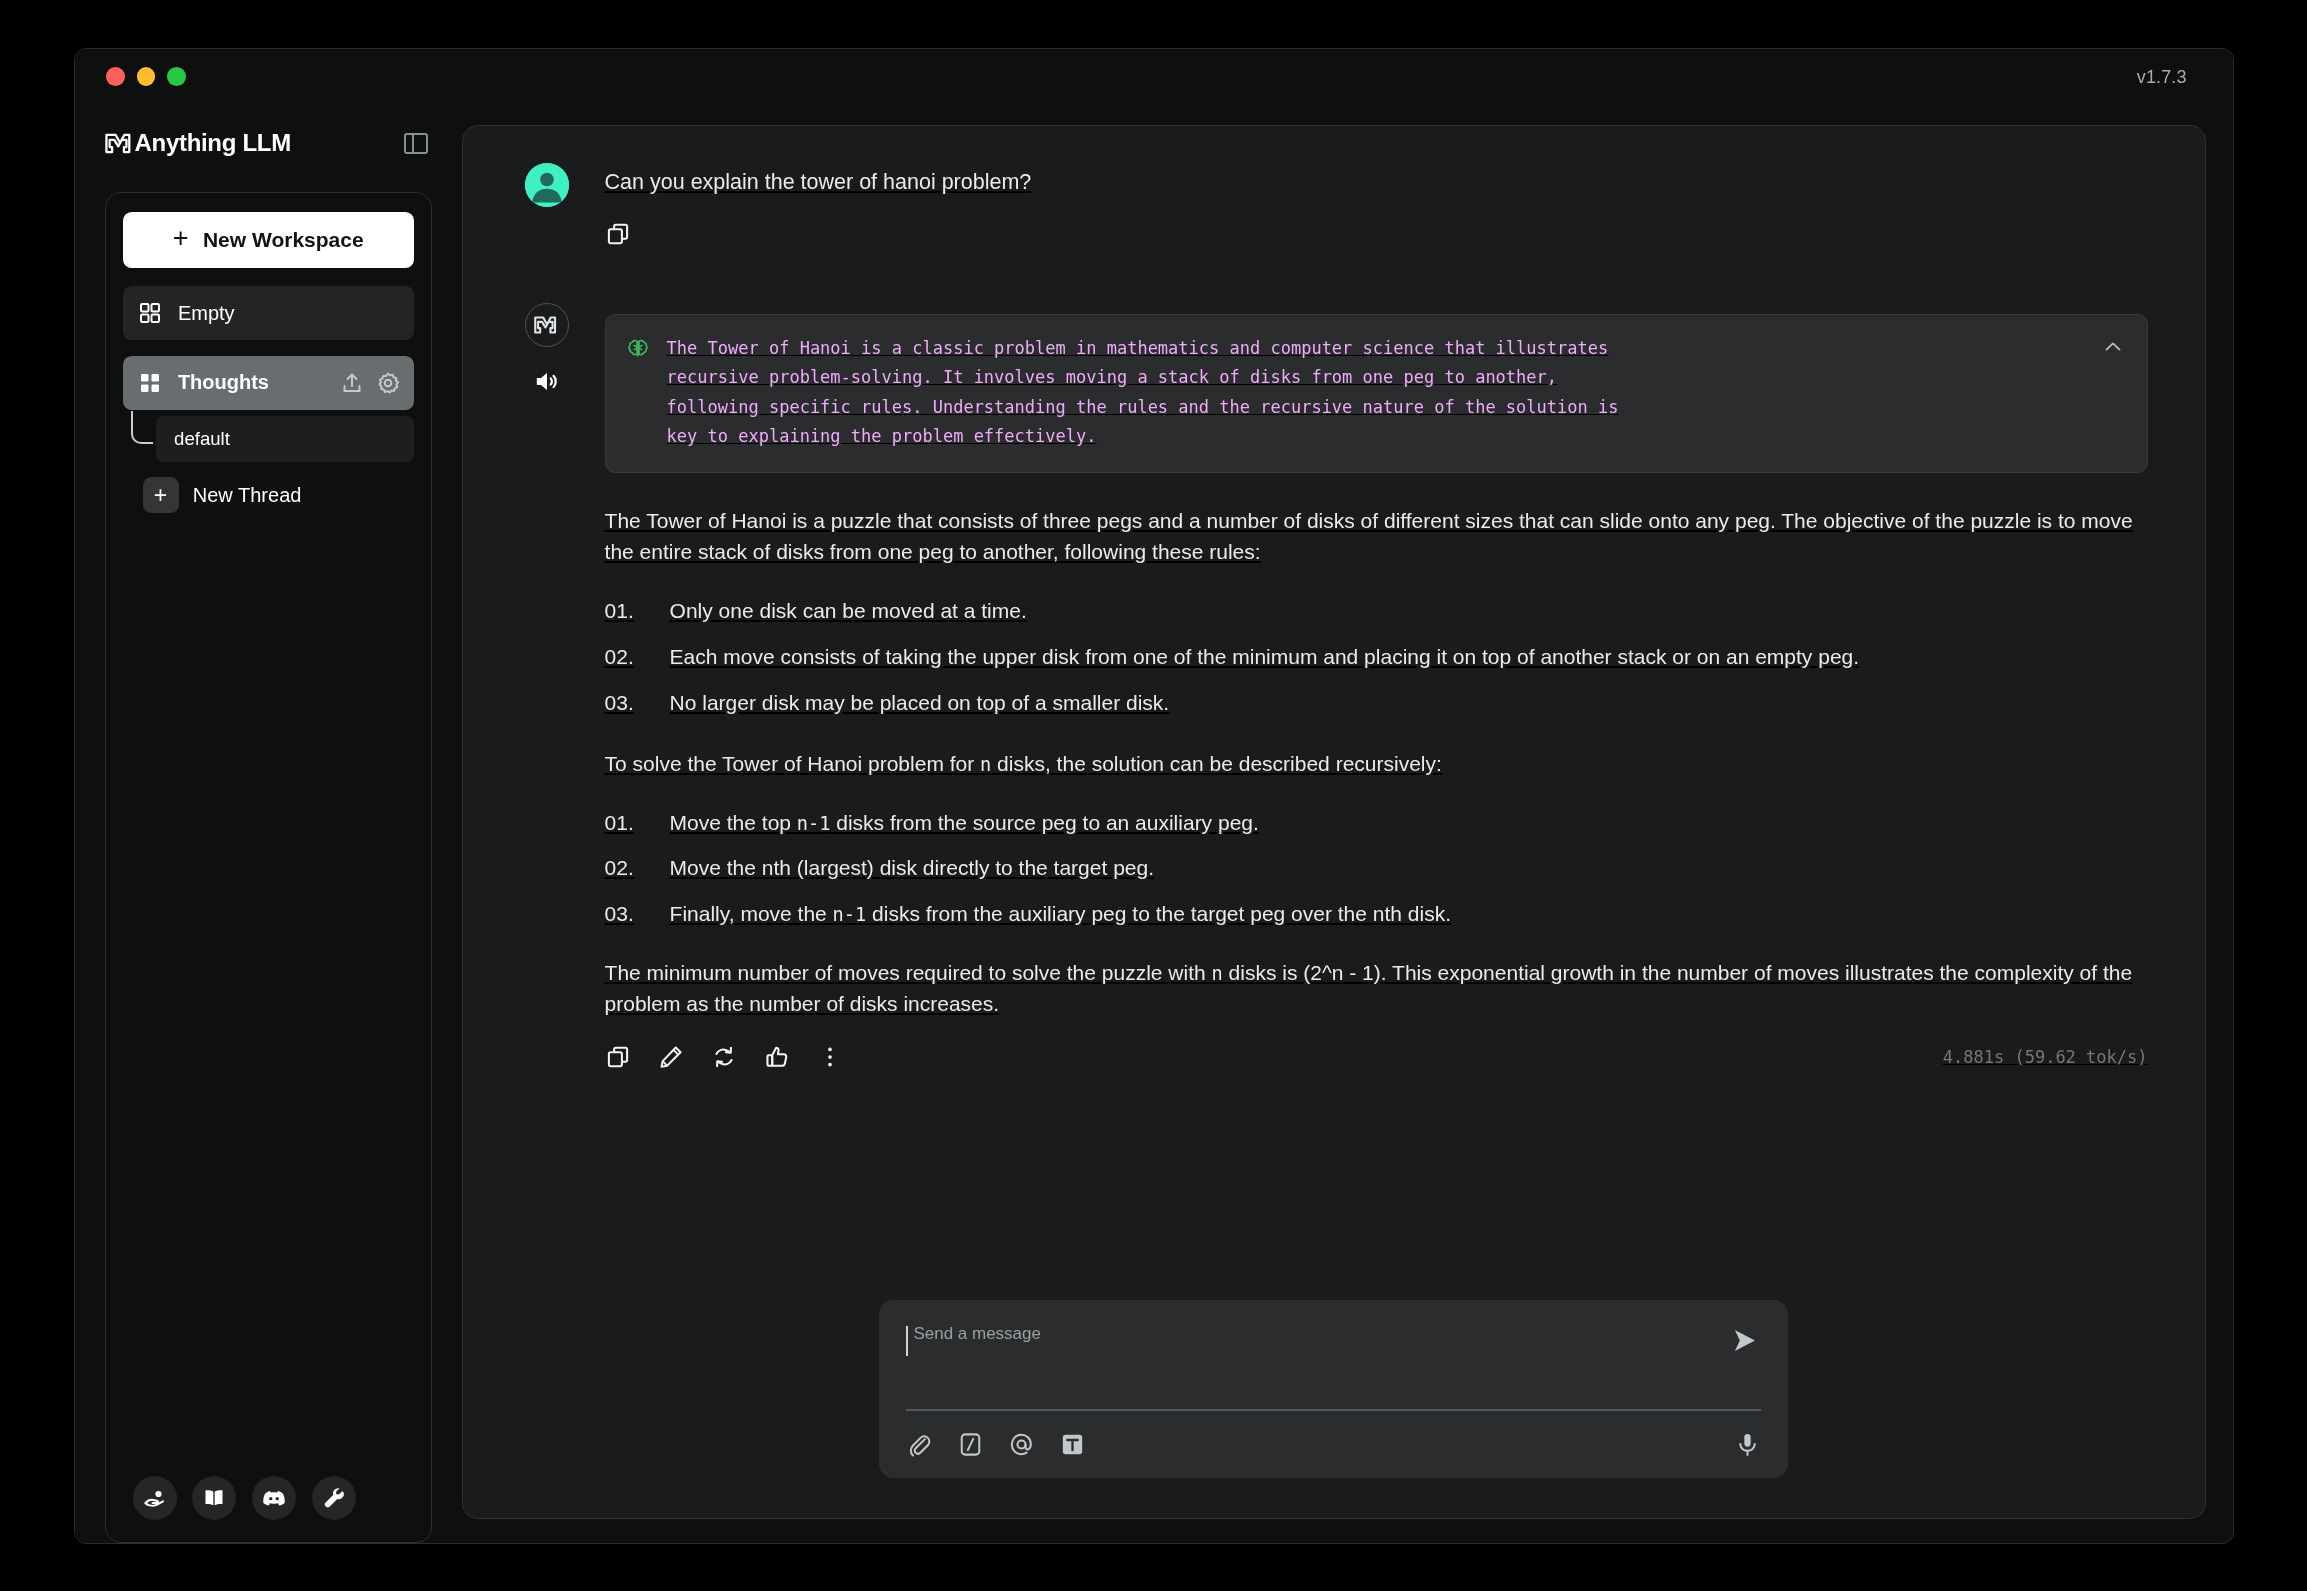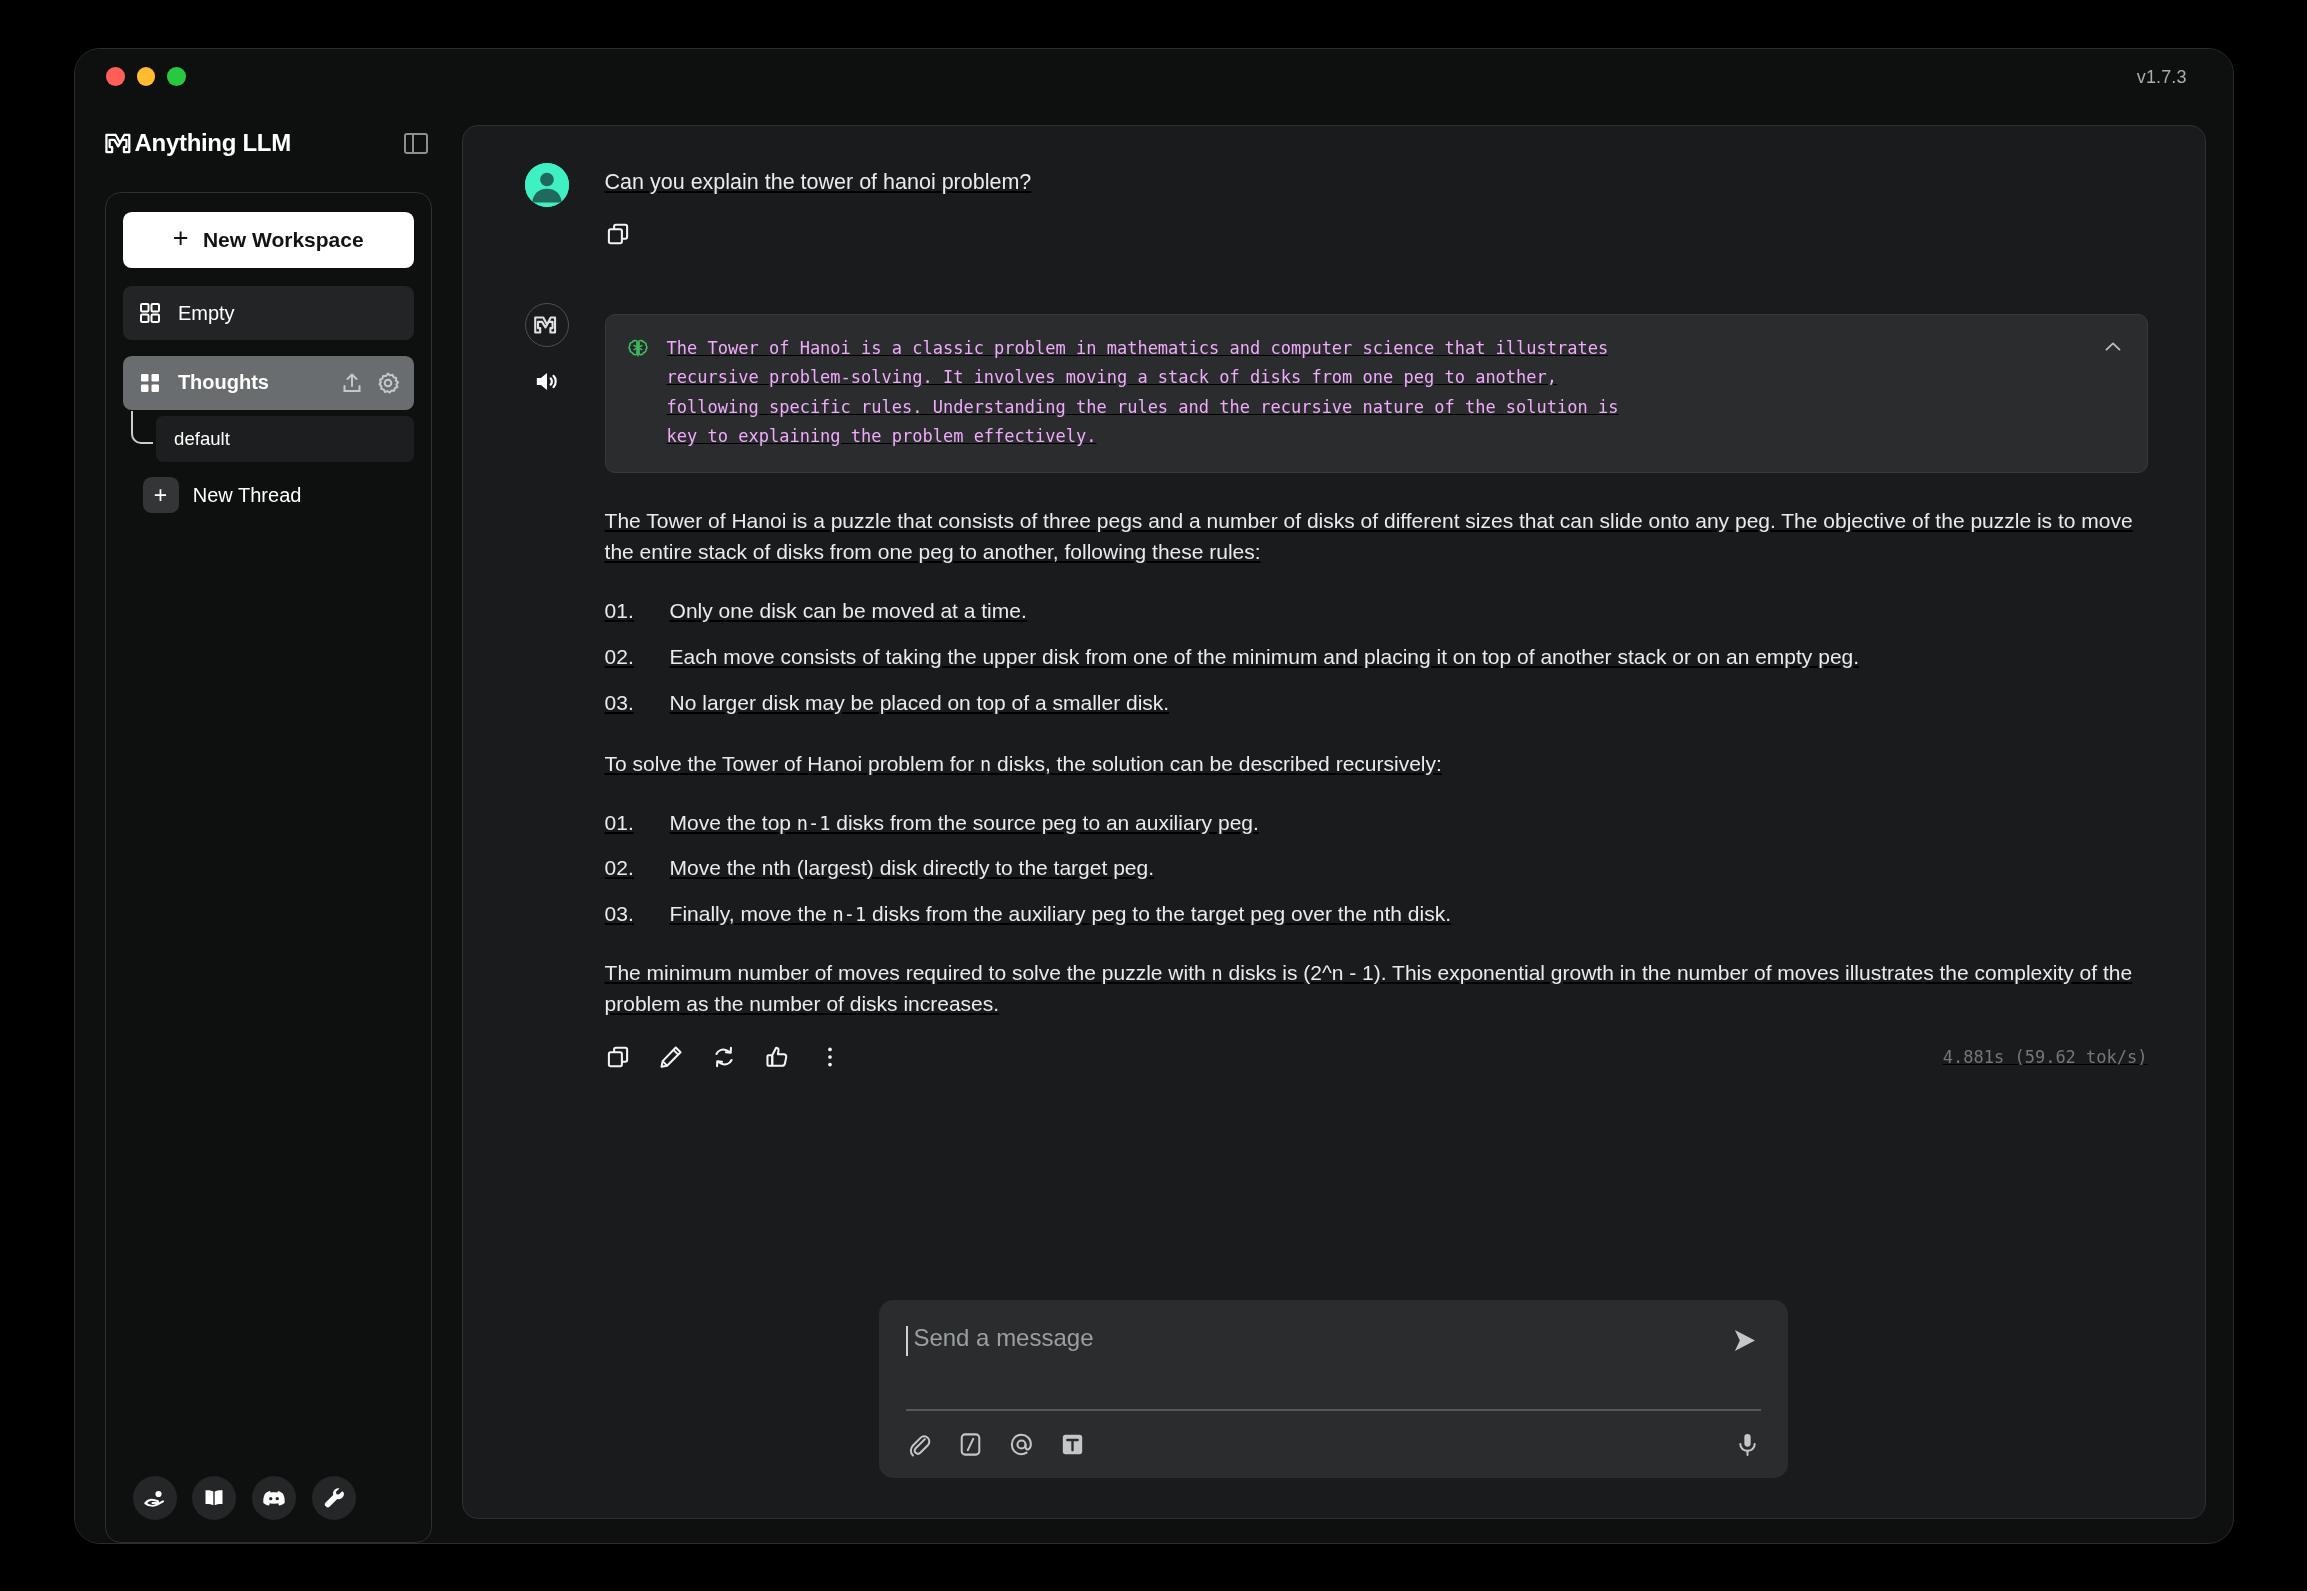--- a/index.html
+++ b/index.html
@@ -14,21 +14,21 @@
   .desktop {
     position: relative;
     width: 2307px; height: 1591px;
     background: #000000;
     display: flex; align-items: center; justify-content: center;
   }
   .window {
     position: relative;
     width: 2160px; height: 1496px;
     background: #0e0f0f;
-    border-radius: 26px;
+    border-radius: 12px;
     border: 0.7px solid #2a2c2d;
     box-shadow: 0 0 43px rgba(0,0,0,0.9);
     overflow: hidden;
     display: flex; flex-direction: column;
   }
 
   
   .titlebar {
     position: relative;
     height: 56px; flex: 0 0 56px;
@@ -215,21 +215,21 @@
 
   
   .composer-wrap { padding: 0 57px 40px 57px; display: flex; justify-content: center; }
   .composer {
     width: 909px;
     background: #2a2c2d; border-radius: 14.3px;
     padding: 24px 27px 20px 27px;
   }
   .composer-top { display: flex; align-items: flex-start; gap: 14.3px; min-height: 79px; }
   .caret { width: 1.4px; height: 30px; background: #cfd3d5; margin-top: 1.4px; flex: 0 0 1.4px; }
-  .placeholder { color: #9aa0a2; font-size: 24px; flex: 1; margin-left: -8.6px; }
+  .placeholder { color: #9aa0a2; font-size: 17px; flex: 1; margin-left: -8.6px; }
   .send-icon { width: 33px; height: 33px; cursor: pointer; flex: 0 0 33px; }
   .composer-divider { height: 1.4px; background: #55585a; margin: 5.7px 0 0 0; }
   .composer-bottom { display: flex; align-items: center; gap: 24px; padding-top: 20px; }
   .cb-icon { width: 27px; height: 27px; cursor: pointer; }
   .cb-spacer { flex: 1; }
 </style>
 </head>
 <body>
 
 <div class="desktop">

